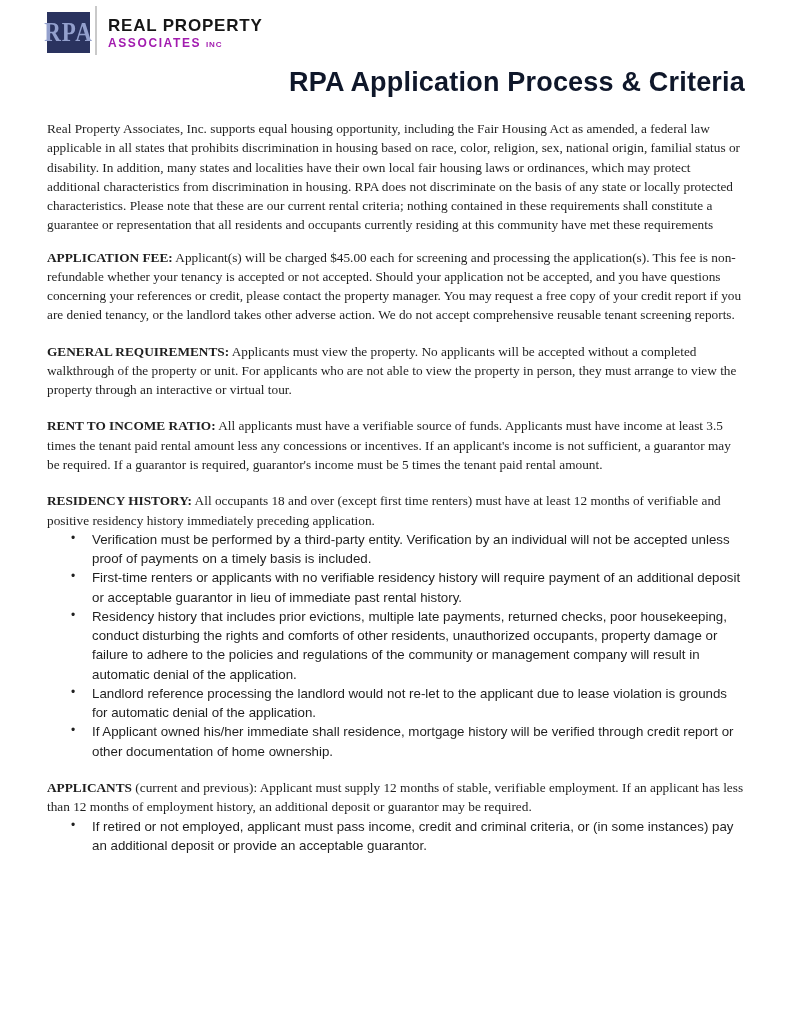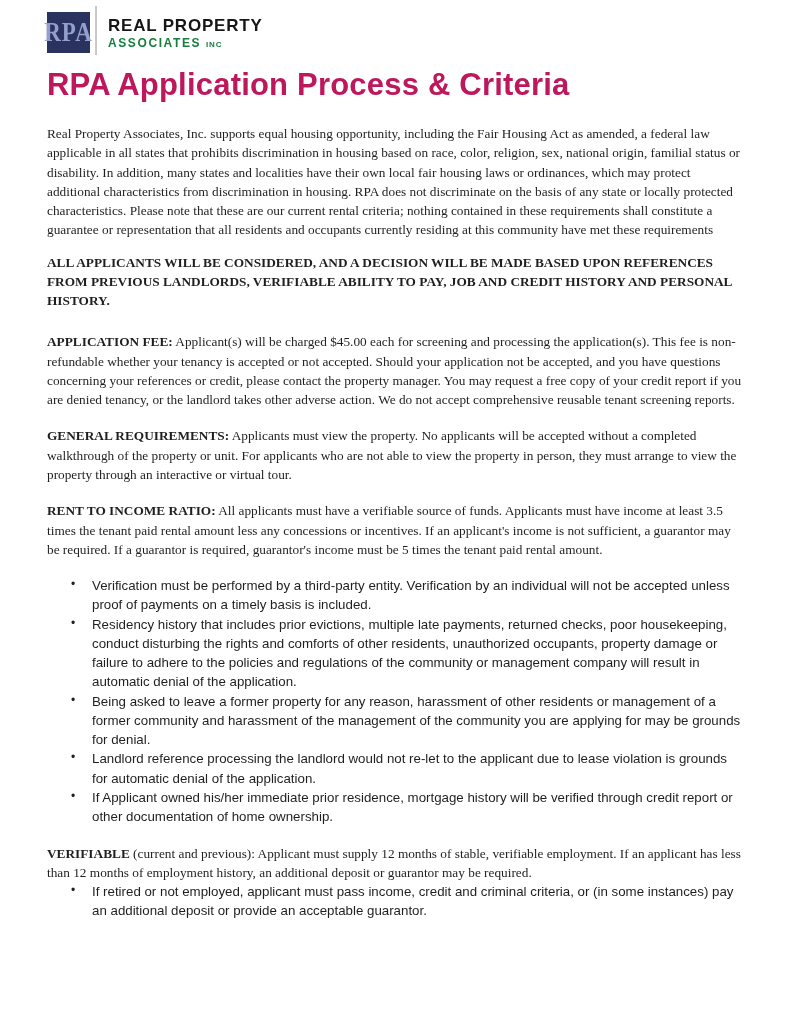--- a/index.html
+++ b/index.html
@@ -53,32 +53,33 @@
     font-size: 17px;
     font-weight: bold;
     color: #161616;
     letter-spacing: 0.8px;
     line-height: 1.1;
     text-align: center;
   }
   .logo-sub {
     font-size: 12px;
     font-weight: bold;
-    color: #15803d;
+    color: #a21caf;
     letter-spacing: 1.6px;
     line-height: 1.3;
   }
   .logo-sub .inc { font-size: 8px; letter-spacing: 0.8px; }
   
   h1.doc-title {
-    color: #be185d;
-    font-size: 31px;
+    color: #0f172a;
+    font-size: 27px;
     font-weight: bold;
     letter-spacing: 0.2px;
     margin-bottom: 21px;
+    text-align: right;
   }
   
   .content { flex: 0 0 auto; }
   .content p, .content li {
     font-size: 13.3px;
     line-height: 1.45;
     color: #1f1f1f;
   }
   .content p { margin-bottom: 14px; font-family: Liberation Serif, serif; }
   p.intro { margin-bottom: 13px; }
@@ -118,36 +119,36 @@
       <div class="logo-sub"><span>ASSOCIATES</span> <span class="inc">INC</span></div>
     </div>
   </header>
 
   <h1 class="doc-title">RPA Application Process &amp; Criteria</h1>
 
   <main class="content">
 
     <p class="intro">Real Property Associates, Inc. supports equal housing opportunity, including the Fair Housing Act as amended, a federal law applicable in all states that prohibits discrimination in housing based on race, color, religion, sex, national origin, familial status or disability. In addition, many states and localities have their own local fair housing laws or ordinances, which may protect additional characteristics from discrimination in housing. RPA does not discriminate on the basis of any state or locally protected characteristics. Please note that these are our current rental criteria; nothing contained in these requirements shall constitute a guarantee or representation that all residents and occupants currently residing at this community have met these requirements</p>
 
-    <p class="allcaps">ALL APPLICANTS WILL BE CONSIDERED, AND A DECISION WILL BE MADE BASED UPON REFERENCES FROM PREVIOUS LANDLORDS, VERIFIABLE ABILITY TO PAY, JOB AND CREDIT HISTORY AND PERSONAL HISTORY.</p>
 
     <p class="section"><strong>APPLICATION FEE:</strong> <span>Applicant(s) will be charged $45.00 each for screening and processing the application(s). This fee is non-refundable whether your tenancy is accepted or not accepted. Should your application not be accepted, and you have questions concerning your references or credit, please contact the property manager. You may request a free copy of your credit report if you are denied tenancy, or the landlord takes other adverse action. We do not accept comprehensive reusable tenant screening reports.</span></p>
 
     <p class="section"><strong>GENERAL REQUIREMENTS:</strong> <span>Applicants must view the property. No applicants will be accepted without a completed walkthrough of the property or unit. For applicants who are not able to view the property in person, they must arrange to view the property through an interactive or virtual tour.</span></p>
 
     <p class="section"><strong>RENT TO INCOME RATIO:</strong> <span>All applicants must have a verifiable source of funds. Applicants must have income at least 3.5 times the tenant paid rental amount less any concessions or incentives. If an applicant's income is not sufficient, a guarantor may be required. If a guarantor is required, guarantor's income must be 5 times the tenant paid rental amount.</span></p>
 
+    <p class="section has-bullets"><strong>RESIDENCY HISTORY:</strong> <span>All occupants 18 and over (except first time renters) must have at least 12 months of verifiable and positive residency history immediately preceding application.</span></p>
     <ul class="bullets">
       <li>Verification must be performed by a third-party entity. Verification by an individual will not be accepted unless proof of payments on a timely basis is included.</li>
+      <li>First-time renters or applicants with no verifiable residency history will require payment of an additional deposit or acceptable guarantor in lieu of immediate past rental history.</li>
       <li>Residency history that includes prior evictions, multiple late payments, returned checks, poor housekeeping, conduct disturbing the rights and comforts of other residents, unauthorized occupants, property damage or failure to adhere to the policies and regulations of the community or management company will result in automatic denial of the application.</li>
-      <li>Being asked to leave a former property for any reason, harassment of other residents or management of a former community and harassment of the management of the community you are applying for may be grounds for denial.</li>
       <li>Landlord reference processing the landlord would not re-let to the applicant due to lease violation is grounds for automatic denial of the application.</li>
-      <li>If Applicant owned his/her immediate prior residence, mortgage history will be verified through credit report or other documentation of home ownership.</li>
+      <li>If Applicant owned his/her immediate shall residence, mortgage history will be verified through credit report or other documentation of home ownership.</li>
     </ul>
 
-    <p class="section has-bullets"><strong>VERIFIABLE</strong> <span>(current and previous): Applicant must supply 12 months of stable, verifiable employment. If an applicant has less than 12 months of employment history, an additional deposit or guarantor may be required.</span></p>
+    <p class="section has-bullets"><strong>APPLICANTS</strong> <span>(current and previous): Applicant must supply 12 months of stable, verifiable employment. If an applicant has less than 12 months of employment history, an additional deposit or guarantor may be required.</span></p>
     <ul class="bullets">
       <li>If retired or not employed, applicant must pass income, credit and criminal criteria, or (in some instances) pay an additional deposit or provide an acceptable guarantor.</li>
     </ul>
 
   </main>
 
 </div>
 
 </body></html>

